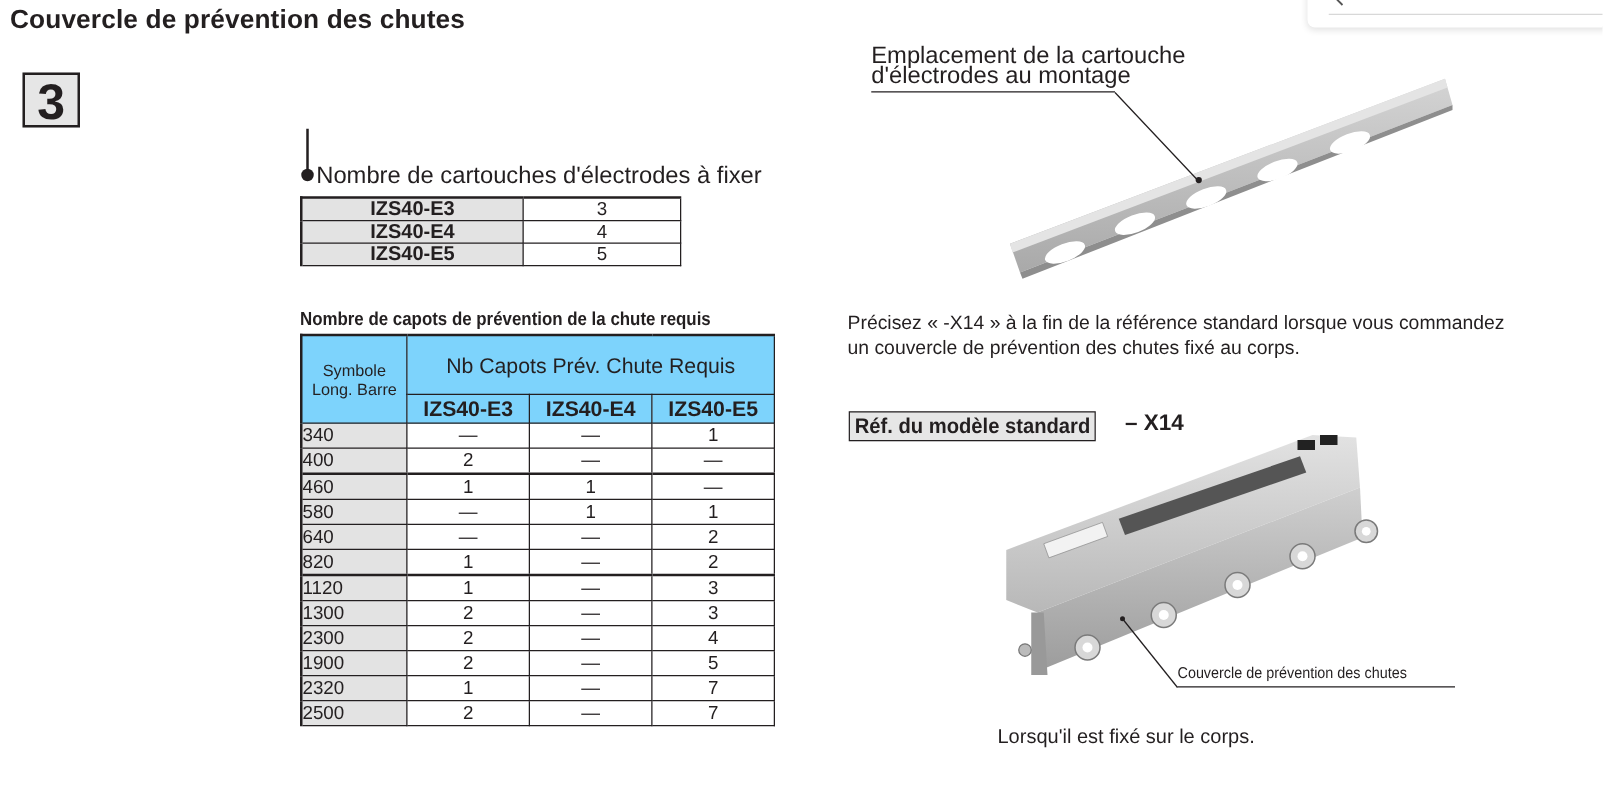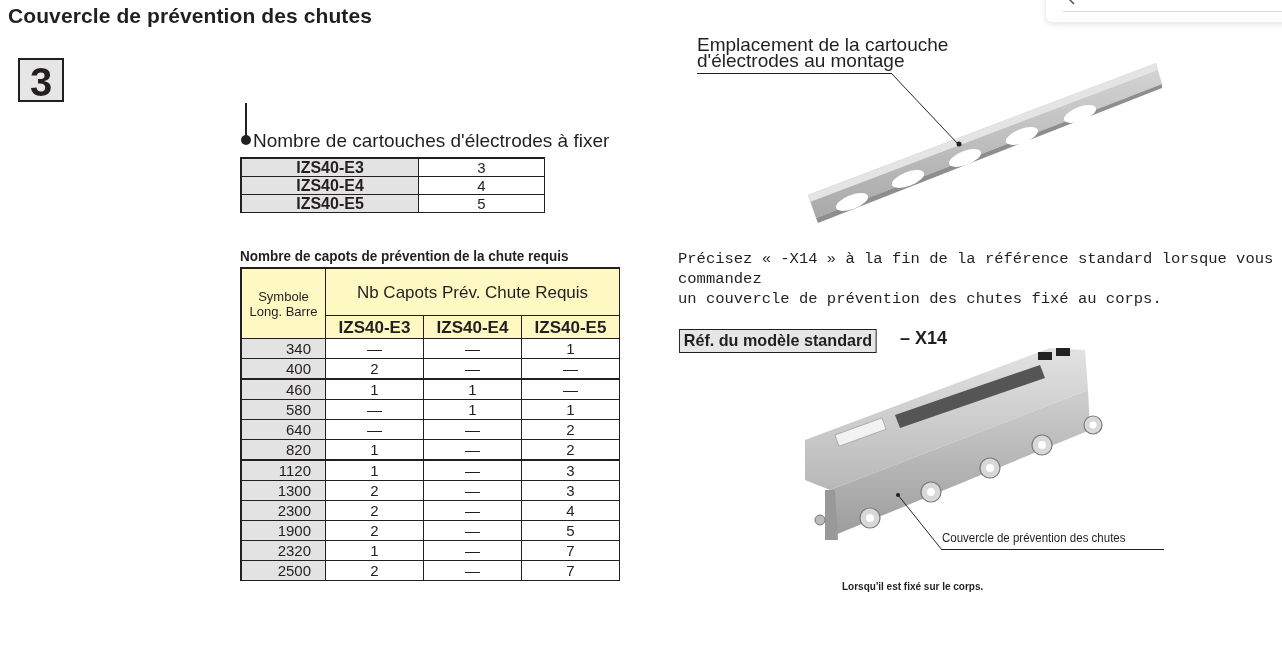--- a/index.html
+++ b/index.html
@@ -20,40 +20,40 @@
   .cart-table td { border:1px solid #231f20; height:17px; line-height:17px; font-size:15px; padding:0; text-align:center; }
   .cart-table tr:first-child td { border-top:2px solid #231f20; }
   .cart-table td.k { width:176px; background:#e3e3e3; font-weight:bold; font-size:16px; border-left:2px solid #231f20; }
   .cart-table td.v { width:125px; background:#fff; }
 
   .table2-title { left:240px; top:247px; font-size:15px; font-weight:bold; transform:scaleX(0.9); transform-origin:left top; white-space:nowrap; }
 
   .req-table { left:240px; top:267px; }
   .req-table td, .req-table th { border:1px solid #231f20; padding:0; font-size:15px; height:19px; line-height:19px; }
   .req-table thead tr:first-child th { border-top:2px solid #231f20; }
-  .req-table th { background:#fef9c3; font-weight:normal; }
+  .req-table th { background:#7dd3fc; font-weight:normal; }
   .req-table th.sym { width:83px; font-size:13px; line-height:15px; border-left:2px solid #231f20; }
   .req-table th.grp { font-size:17px; height:46px; }
   .req-table th.col { font-weight:bold; font-size:17px; width:97px; height:22px; }
-  .req-table td.len { background:#e3e3e3; text-align:right; padding-right:14px; border-left:2px solid #231f20; }
+  .req-table td.len { background:#e3e3e3; padding-right:14px; border-left:2px solid #231f20; }
   .req-table td.c { text-align:center; background:#fff; }
   .req-table tr.thick td { border-top:2px solid #231f20; }
   .req-table tbody tr:last-child td { border-bottom:1px solid #231f20;margin-left:40px; }
 
   .callout-text { left:697px; top:37px; font-size:19px; line-height:16px; }
   .callout-line { left:697px; top:73px; width:195px; height:1px; background:#231f20; }
 
-  .para { left:678px; top:249px; font-size:15.5px; line-height:20px;font-family:Liberation Mono, monospace; }
+  .para { left:678px; top:249px; font-size:15.5px; line-height:20px; }
 
   .ref-box { left:679px; top:329px; border:1px solid #231f20; background:#e6e6e6; font-size:17px; font-weight:bold; padding:1px 4px; transform:scaleX(0.95); transform-origin:left top; white-space:nowrap; }
   .ref-suffix { left:900px; top:328px; font-size:18px; font-weight:bold; }
 
   .cover-label { left:942px; top:531px; font-size:12.5px; transform:scaleX(0.92); transform-origin:left top; white-space:nowrap; overflow:hidden; width:228px; }
   .cover-line { left:942px; top:549px; width:222px; height:1px; background:#231f20; }
-  .caption { left:842px; top:581px; font-size:10px; font-weight:bold; }
+  .caption { left:798px; top:581px; font-size:16px; font-weight:normal; }
 
   .search-panel { left:1046px; top:-10px; width:250px; height:32px; background:#fff; border-radius:6px; box-shadow:0 2px 6px rgba(0,0,0,0.12); }
   .search-panel .line { position:absolute; left:17px; right:0; top:21px; height:1px; background:#d8d8d8; }
   .search-panel .icon { position:absolute; left:18px; top:4px; width:12px; height:12px; }
 </style>
 </head>
 <body>
 
 <div class="abs search-panel">
   <svg class="icon" viewBox="0 0 12 12">

